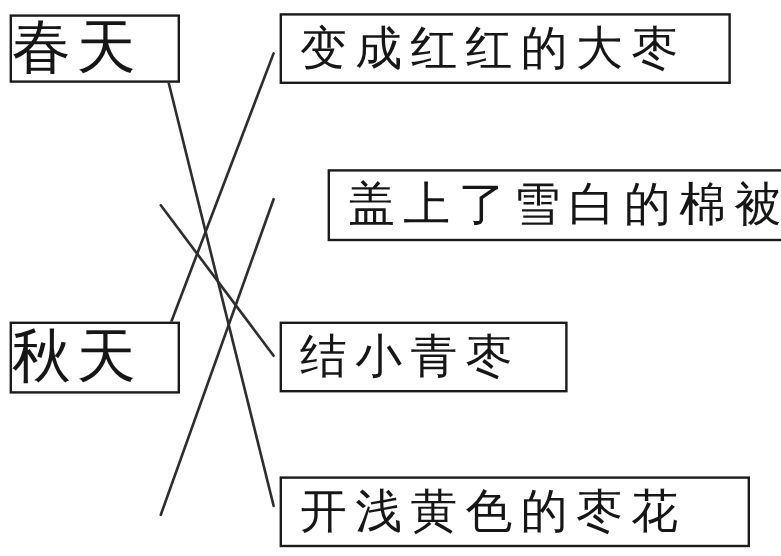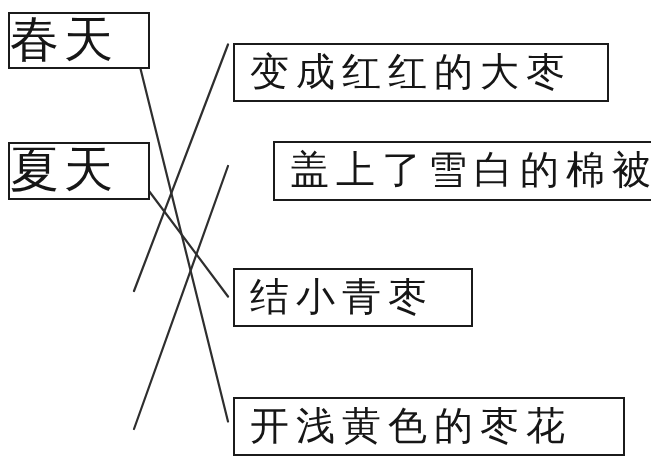--- a/index.html
+++ b/index.html
@@ -42,21 +42,21 @@
   .box span {
     display: inline-block;
     transform: translateY(-1px);
   }
   
   .pos-l0 { top: 12px;  height: 57px; }
   .pos-l1 { top: 142px; height: 58px; }
   .pos-l2 { top: 268px; height: 60px; }
   .pos-l3 { top: 394px; height: 58px; }
   
-  .pos-r0 { top: 11px;  height: 59px; width: 376px; margin-top: 32px; }
+  .pos-r0 { top: 11px;  height: 59px; width: 376px; }
   .pos-r1 { top: 141px; height: 60px; width: 409px; margin-left: 40px; }
   .pos-r2 { top: 268px; height: 59px; width: 240px; text-align: right; }
   .pos-r3 { top: 397px; height: 59px; width: 392px; }
 
   svg.lines {
     position: absolute;
     left: 0;
     top: 0;
     width: 651px;
     height: 463px;
@@ -71,22 +71,22 @@
   <svg class="lines" id="connection-lines" viewBox="0 0 651 463">
       <line x1="134" y1="42.5" x2="228" y2="421.5" stroke="#2e2e2e" stroke-width="2.2" stroke-linecap="round"></line>
       <line x1="134" y1="171" x2="228" y2="296.5" stroke="#2e2e2e" stroke-width="2.2" stroke-linecap="round"></line>
       <line x1="134" y1="291" x2="228" y2="44.5" stroke="#2e2e2e" stroke-width="2.2" stroke-linecap="round"></line>
       <line x1="134" y1="429" x2="228" y2="166" stroke="#2e2e2e" stroke-width="2.2" stroke-linecap="round"></line>
     </svg>
 
   <div class="box left-box pos-l0">
     <span>春天</span>
   </div>
-  <div class="box left-box pos-l1">
-    <span>夏天</span>
+  <div class="box left-box pos-l2">
+    <span>秋天</span>
   </div>
 
   <div class="box right-box pos-r0">
     <span>变成红红的大枣</span>
   </div>
   <div class="box right-box pos-r1">
     <span>盖上了雪白的棉被</span>
   </div>
   <div class="box right-box pos-r2">
     <span>结小青枣</span>

